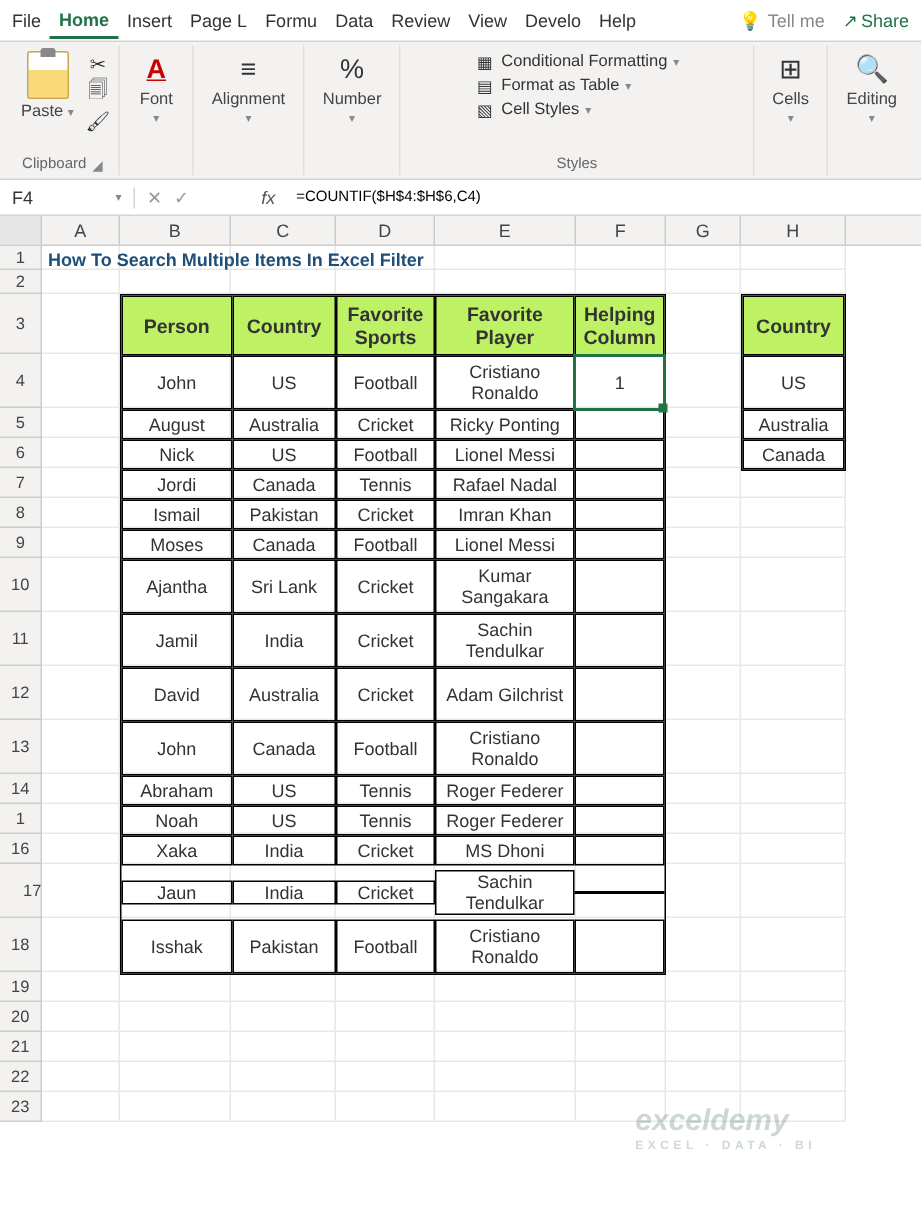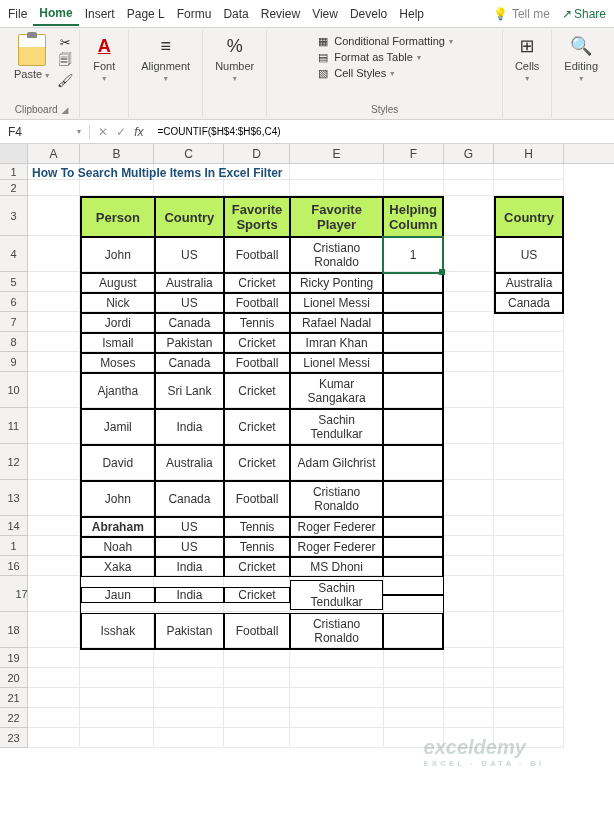--- a/index.html
+++ b/index.html
@@ -29,21 +29,21 @@
 .big-icon { width: 24px; height: 24px; display: flex; align-items: center; justify-content: center; font-size: 18px; }
 .styles-list { display: flex; flex-direction: column; gap: 2px; font-size: 11px; padding: 2px 4px; }
 .styles-list div { display: flex; align-items: center; gap: 4px; white-space: nowrap; }
 .icon-box { width: 14px; height: 14px; display: inline-flex; align-items: center; justify-content: center; }
 .launcher { font-size: 9px; color: #888; margin-left: 2px; }
 
 
 .formula-row { display: flex; align-items: center; height: 24px; border-bottom: 1px solid #d4d4d4; }
 .name-box { width: 90px; border-right: 1px solid #d4d4d4; padding: 0 8px; font-size: 12px; display: flex; align-items: center; justify-content: space-between; }
 .fx-controls { display: flex; align-items: center; gap: 8px; padding: 0 8px; color: #999; }
-.fx-controls .fx { font-style: italic; color: #555; }
+.fx-controls .fx { font-style: italic; color: #555; margin-left: 40px; }
 .formula-input { flex: 1; padding: 0 6px; font-size: 10px; border: none; outline: none; }
 
 
 .col-headers { display: flex; height: 20px; background: #f3f2f1; border-bottom: 1px solid #ccc; }
 .corner { width: 28px; border-right: 1px solid #ccc; background: #e6e6e6; }
 .col-h { text-align: center; font-size: 12px; color: #444; border-right: 1px solid #ccc; line-height: 20px; }
 .row-h { width: 28px; background: #f3f2f1; border-right: 1px solid #ccc; border-bottom: 1px solid #ccc; text-align: center; font-size: 11px; color: #444; display: flex; align-items: center; justify-content: center; }
 
 .grid-body { display: flex; }
 .row-headers { display: flex; flex-direction: column; }
@@ -491,21 +491,21 @@
           <div class="td" style="width: 60px;"></div>
         </div>
         <div class="tr" style="height: 36px;">
           <div class="td" style="width: 74px;">John</div>
           <div class="td" style="width: 70px;">Canada</div>
           <div class="td" style="width: 66px;">Football</div>
           <div class="td" style="width: 94px;">Cristiano Ronaldo</div>
           <div class="td" style="width: 60px;"></div>
         </div>
         <div class="tr" style="height: 20px;">
-          <div class="td" style="width: 74px; font-weight: bold;">Abraham</div>
+          <div class="td" style="width: 74px;">Abraham</div>
           <div class="td" style="width: 70px;">US</div>
           <div class="td" style="width: 66px;">Tennis</div>
           <div class="td" style="width: 94px;">Roger Federer</div>
           <div class="td" style="width: 60px;"></div>
         </div>
         <div class="tr" style="height: 20px;">
           <div class="td" style="width: 74px;">Noah</div>
           <div class="td" style="width: 70px;">US</div>
           <div class="td" style="width: 66px;">Tennis</div>
           <div class="td" style="width: 94px;">Roger Federer</div>

